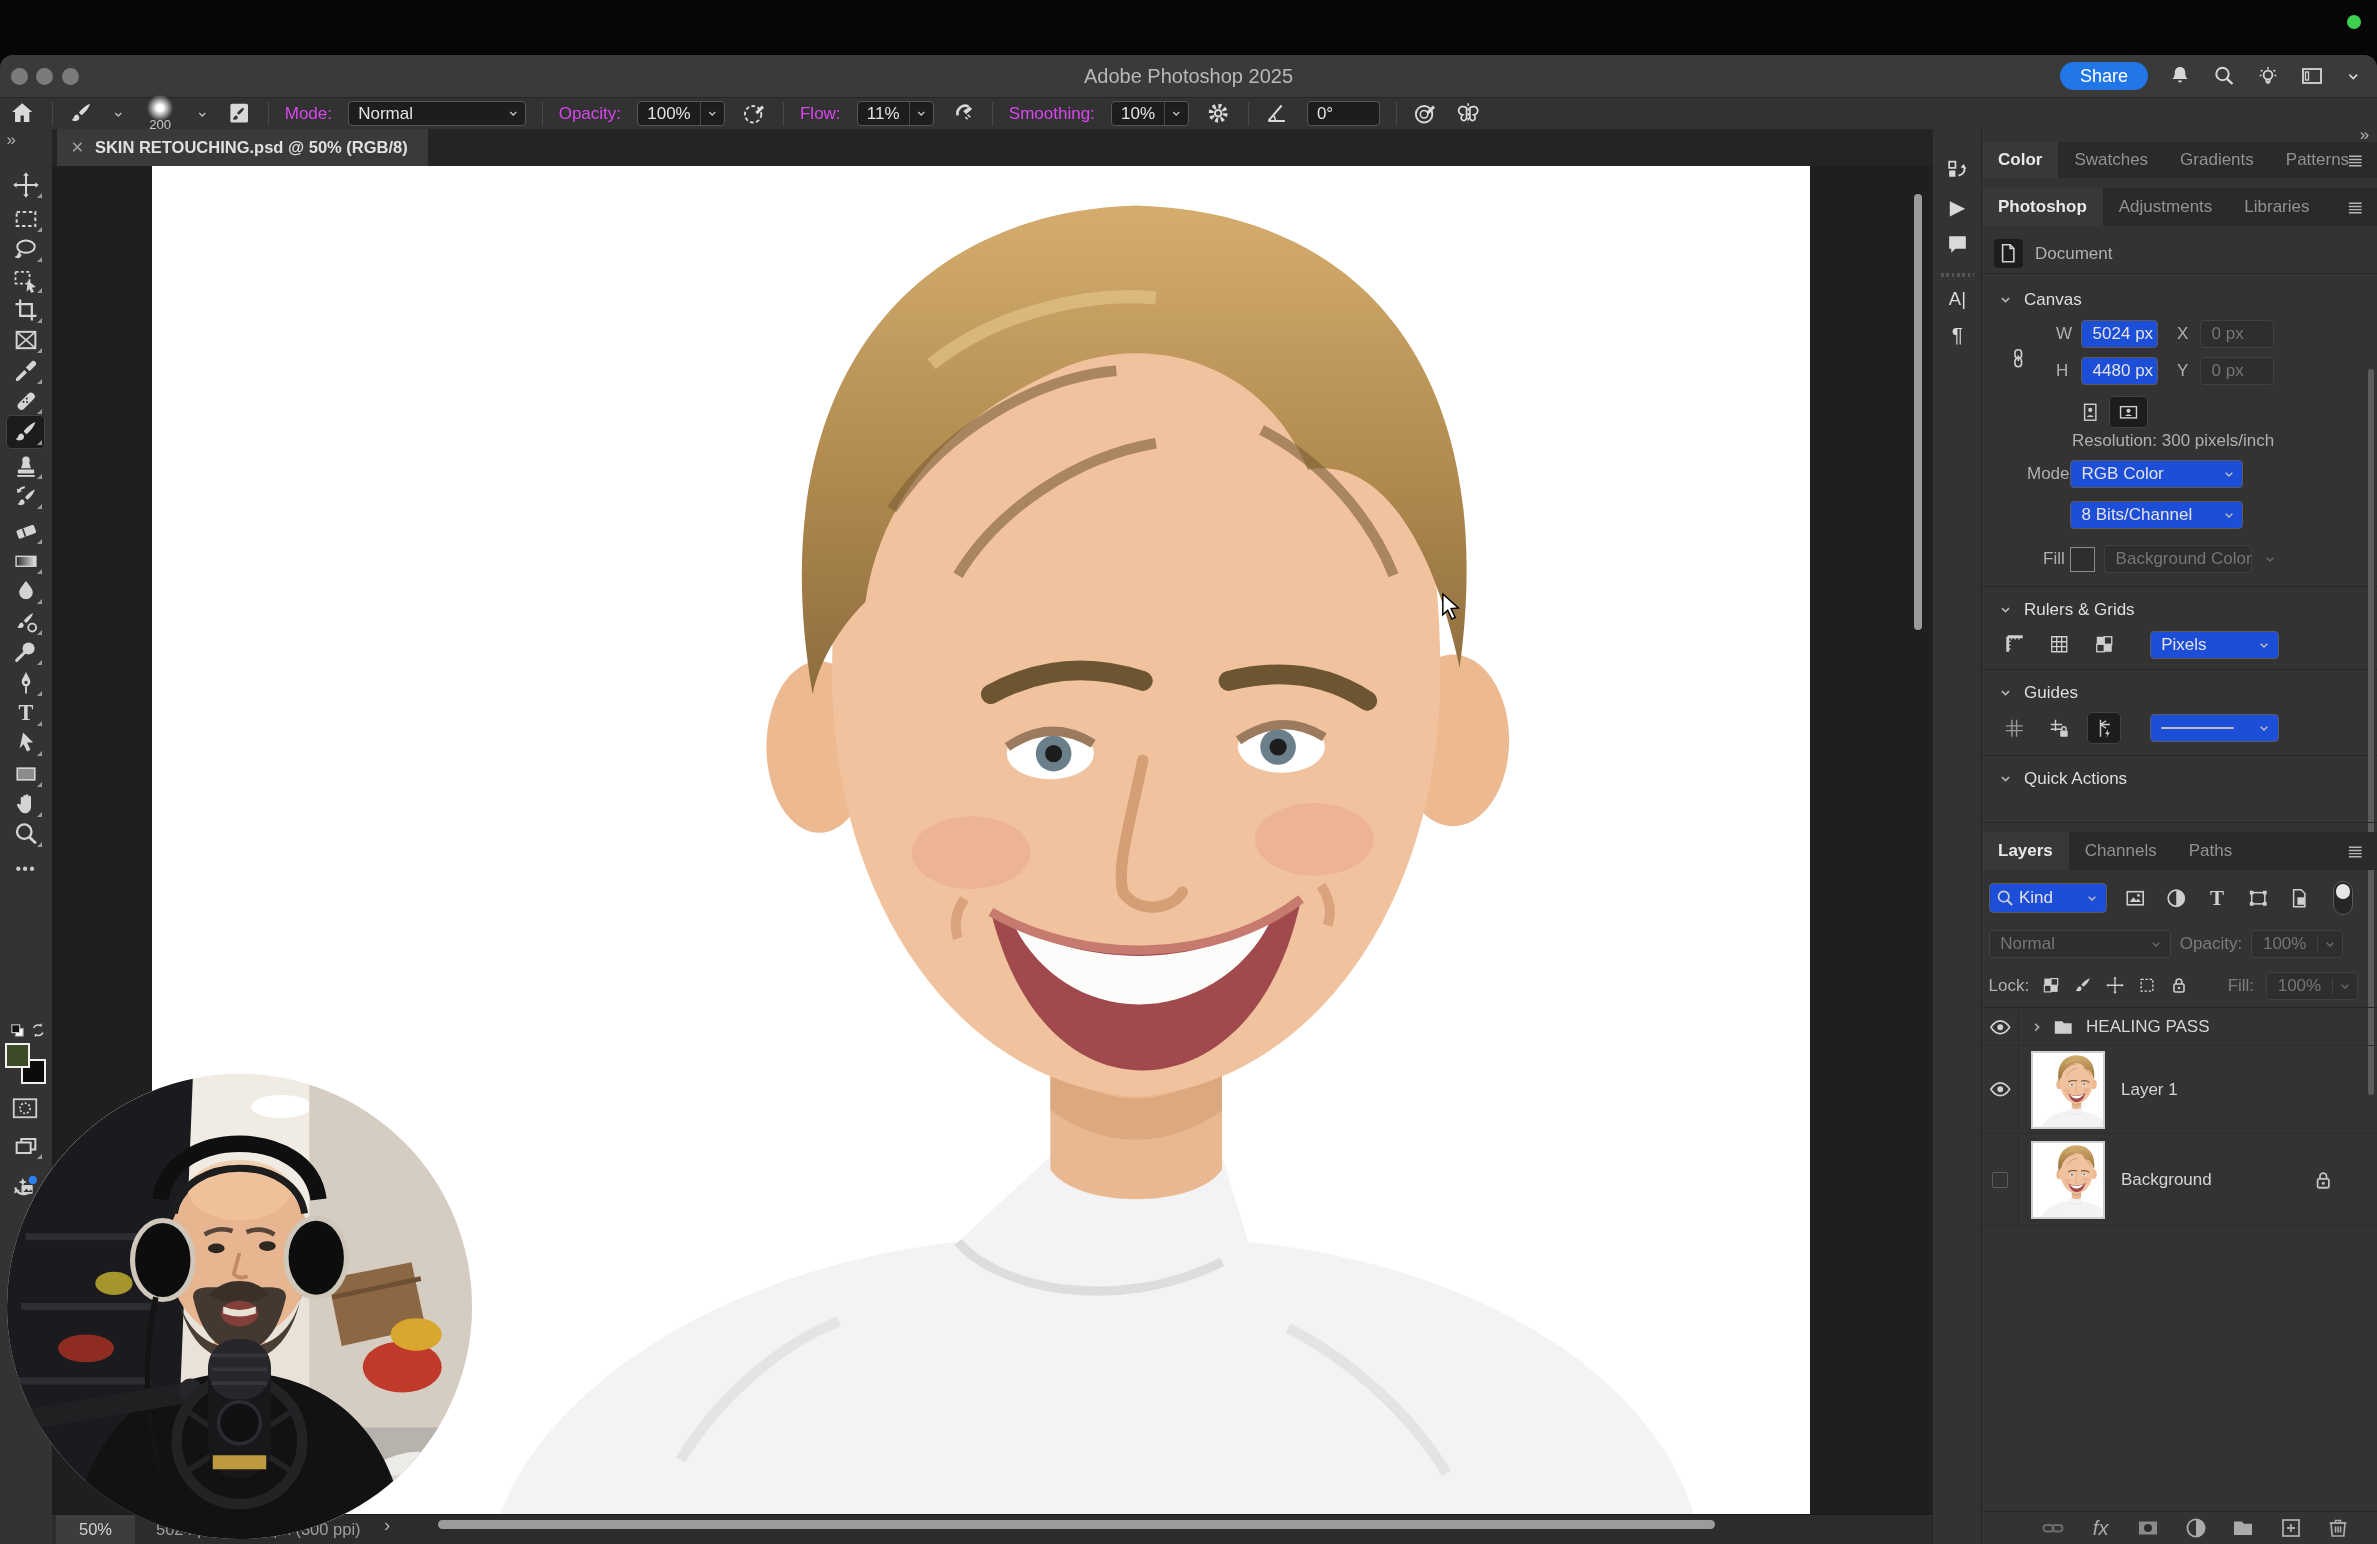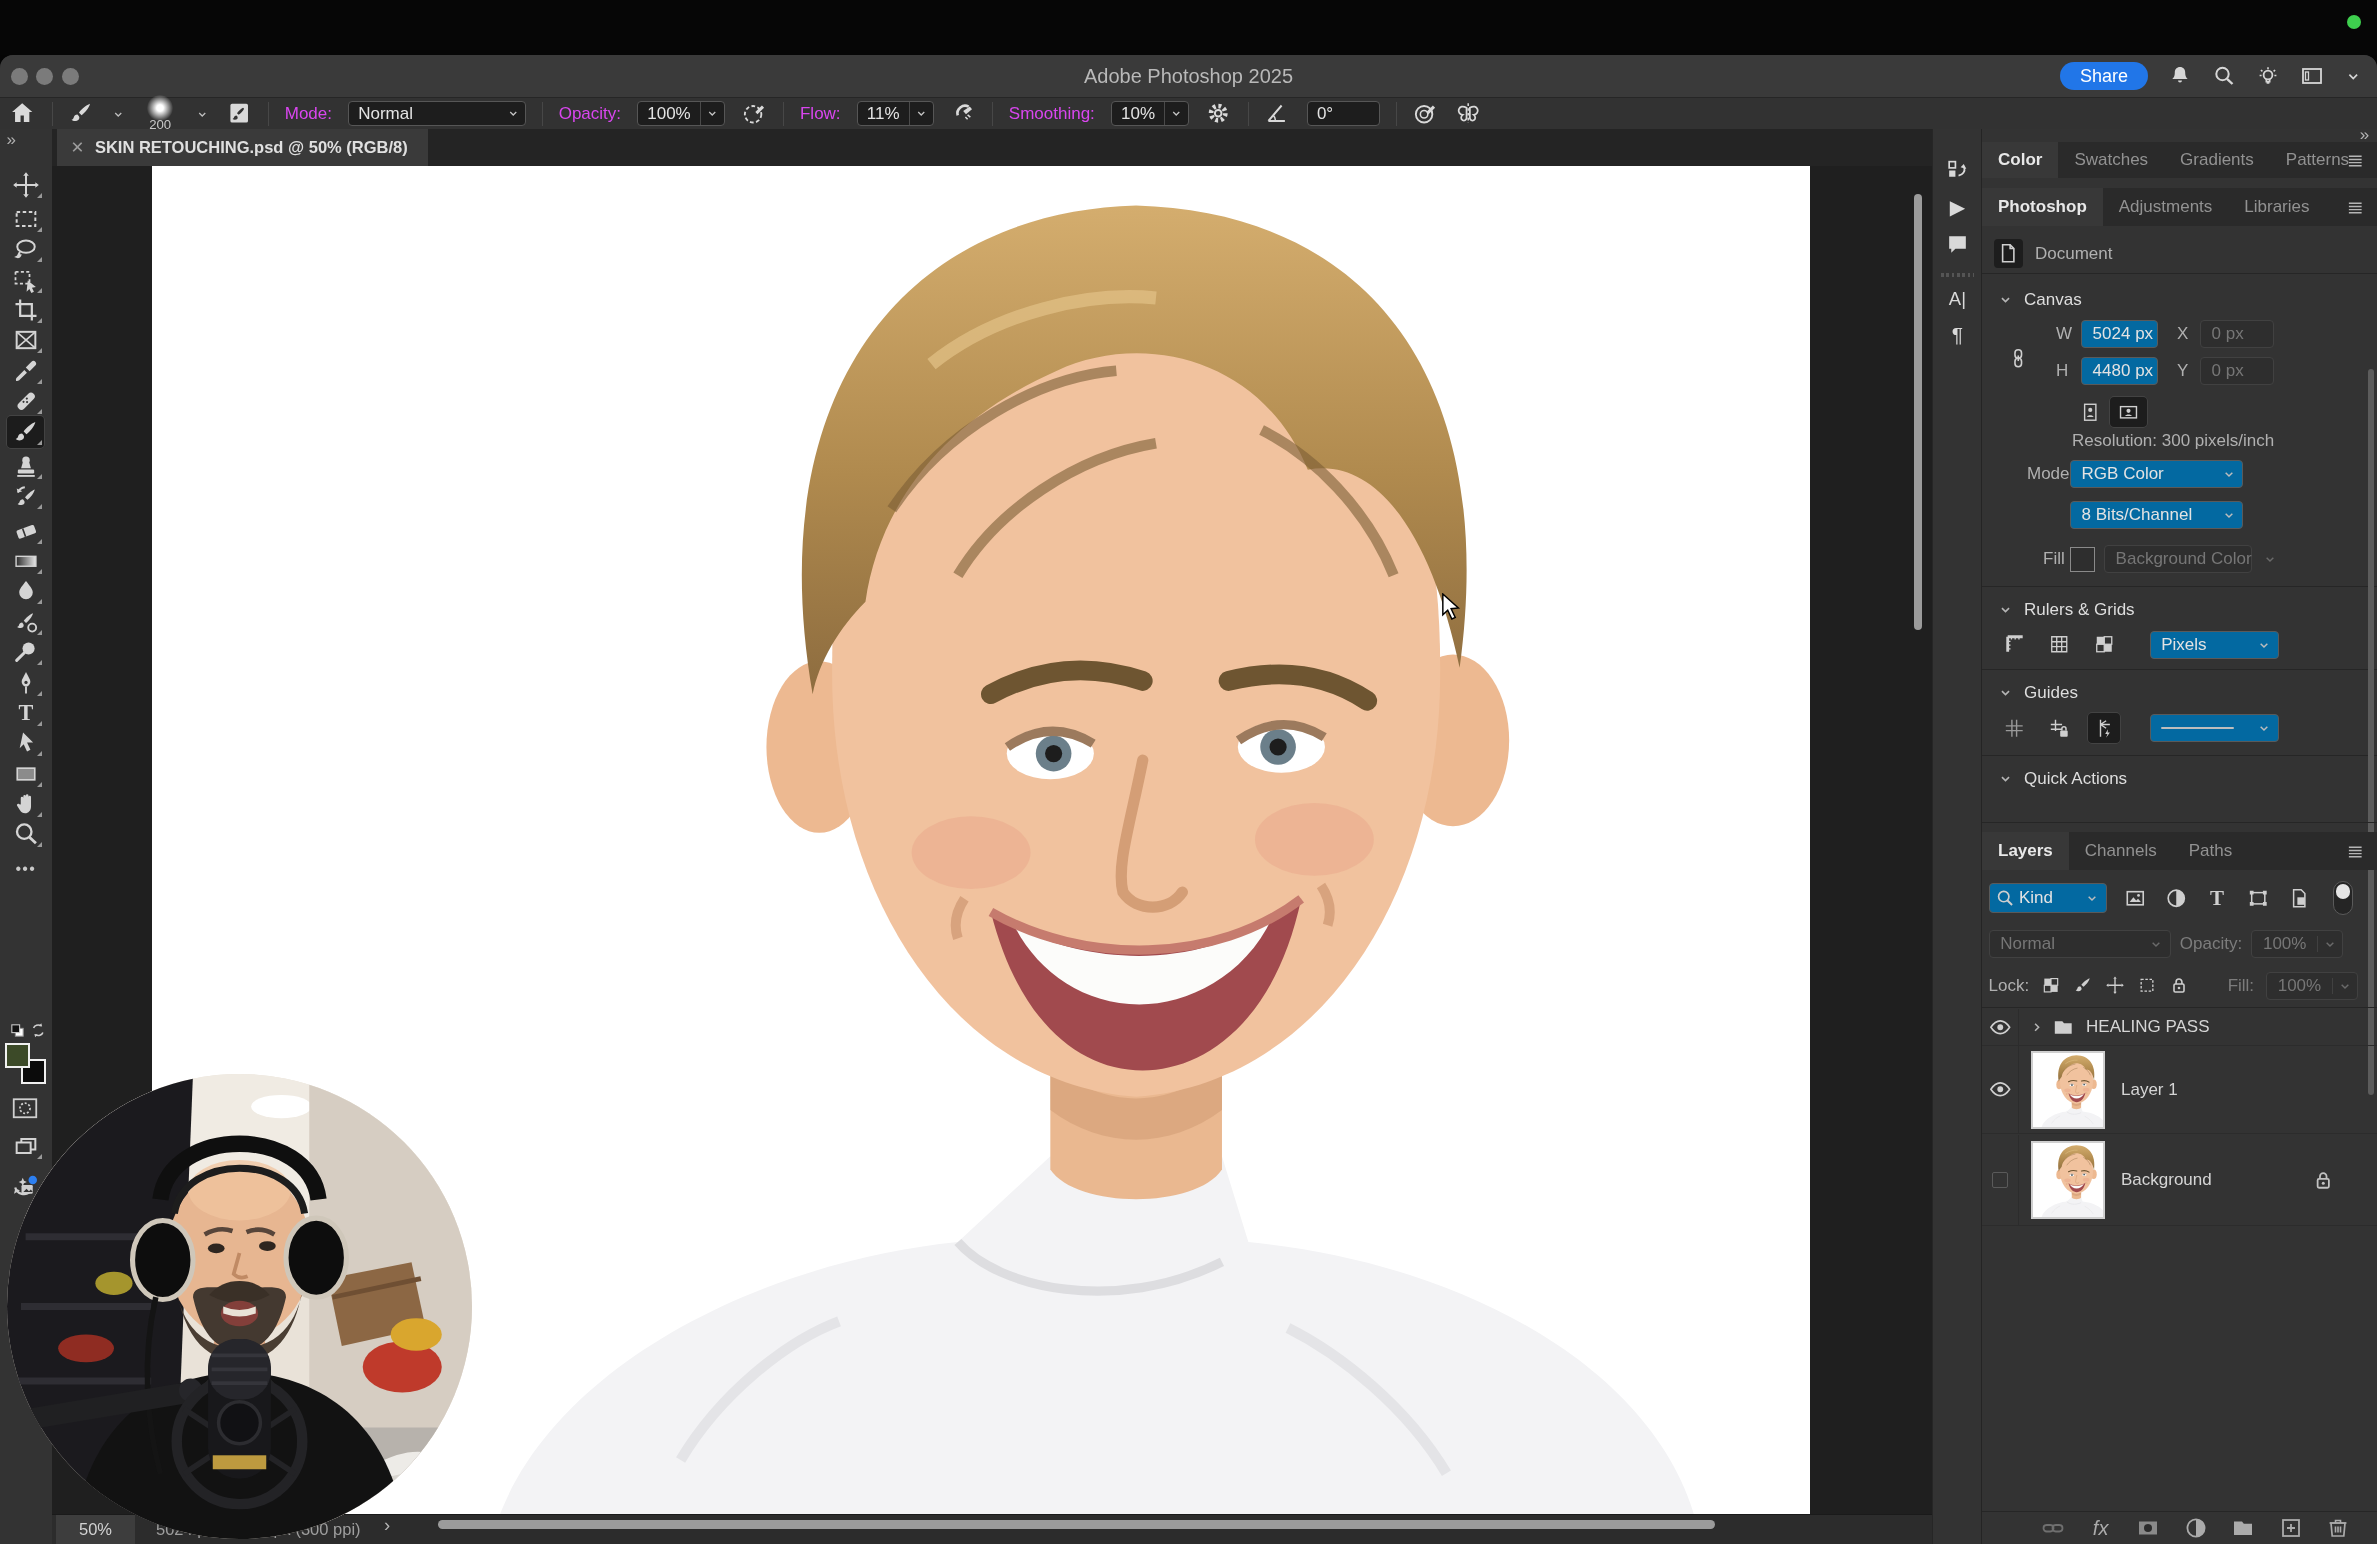--- a/index.html
+++ b/index.html
@@ -96,21 +96,21 @@
   .panels .prow { position:absolute; left:0; right:0; display:flex; align-items:center; }
   .ptabs { background:#2a2a2a; }
   .ptab { height:100%; display:flex; align-items:center; padding:0 16px; color:#929292; }
   .ptab.on { background:#383838; color:#e8e8e8; font-weight:bold; }
   .pmenu { position:absolute; right:10.6px; width:22.5px; height:17px; color:#b5b5b5; }
   .pmenu svg { width:100%; height:100%; }
   .collapse2 { position:absolute; right:9.2px; top:-4px; color:#b5b5b5; font-size:17px; letter-spacing:-1.3px; }
   .sect-head { font-weight:normal; color:#dedede; gap:10.6px; padding-left:14.5px; }
   .sect-head svg { width:17px; height:17px; color:#b5b5b5; }
   .divline { position:absolute; left:0; right:0; height:0.7px; background:#262626; }
-  .pfield { height:28px; background:#0369a1; border:0.7px solid #5a5a5a; border-radius:4px;
+  .pfield { height:28px; background:#1d4ed8; border:0.7px solid #5a5a5a; border-radius:4px;
             display:flex; align-items:center; color:#e3e3e3; }
   .pfield.dis { background:#2e2e2e; border-color:#414141; color:#767676; }
   .pfield .val { padding:0 10.6px; flex:1; white-space:nowrap; }
   .pfield .chev { width:26.4px; display:flex; justify-content:center; color:#bdbdbd; }
   .pfield.dis .chev { color:#6a6a6a; }
   .pfield .chev svg { width:16px; height:16px; }
   .plabel { color:#b0b0b0; }
   .micon { width:25px; height:25px; color:#cfcfcf; display:flex; align-items:center; justify-content:center; }
   .micon svg { width:22.5px; height:22.5px; }
   .iconbtn { width:32px; height:30px; border-radius:4px; display:flex; align-items:center;

